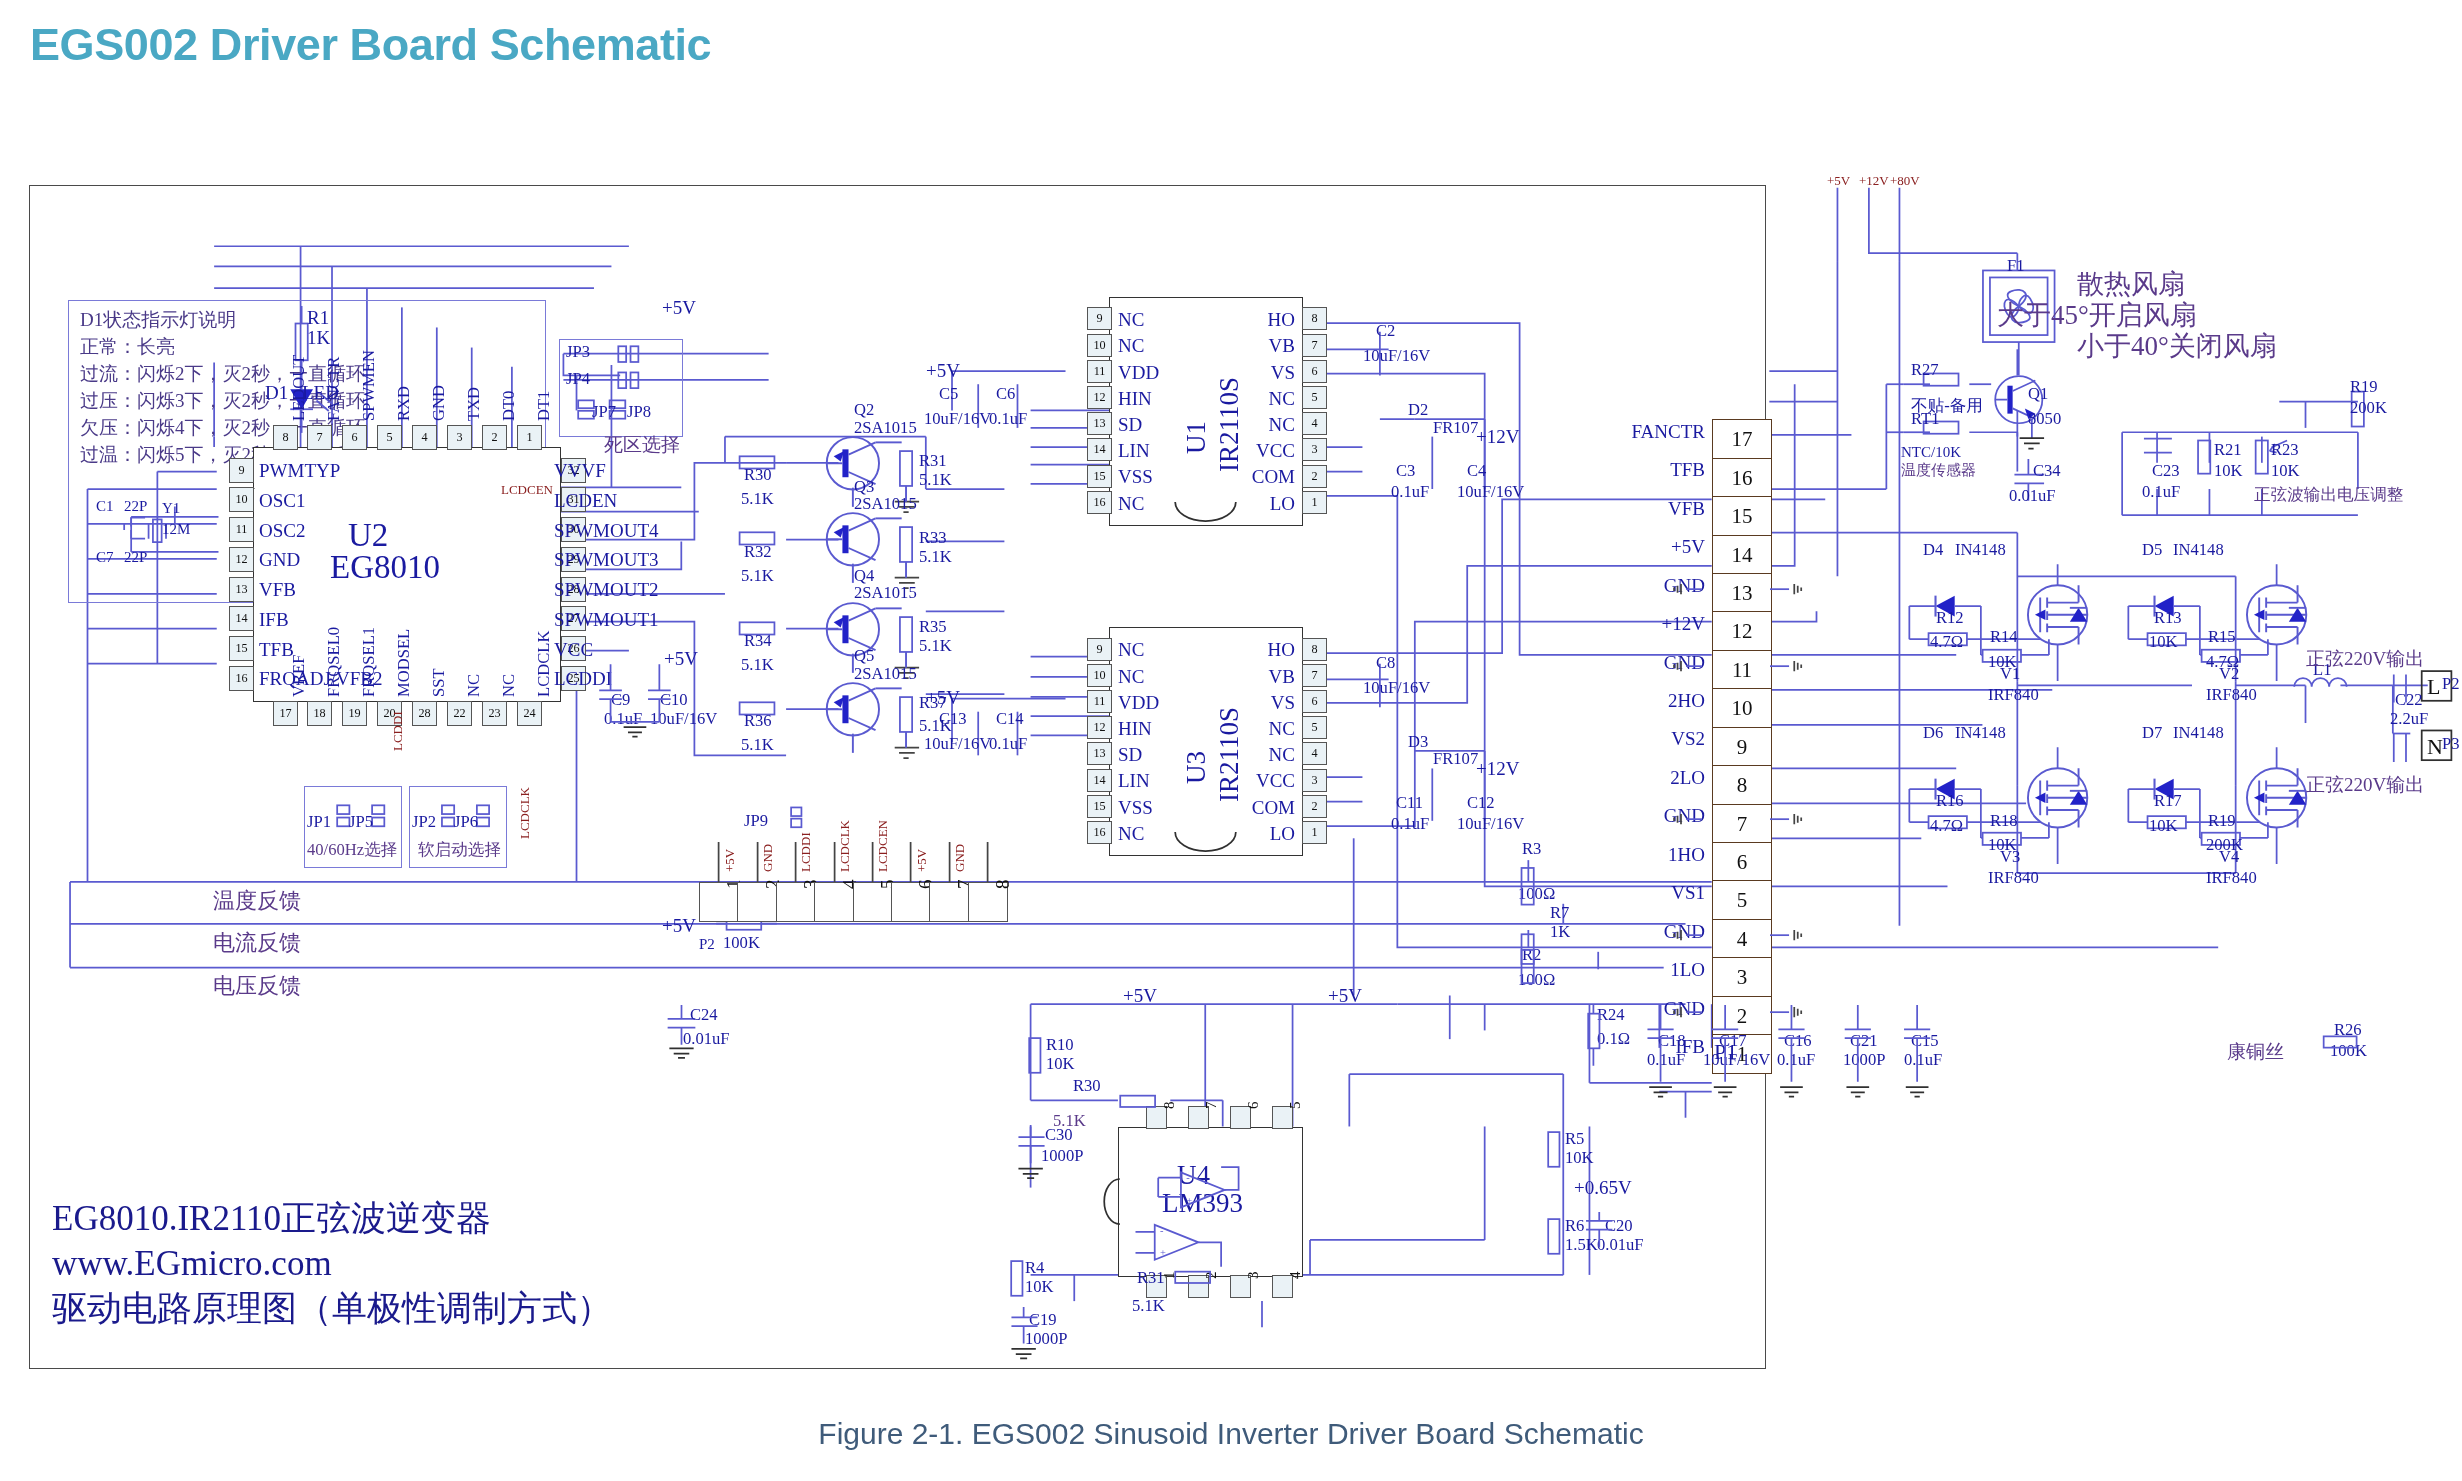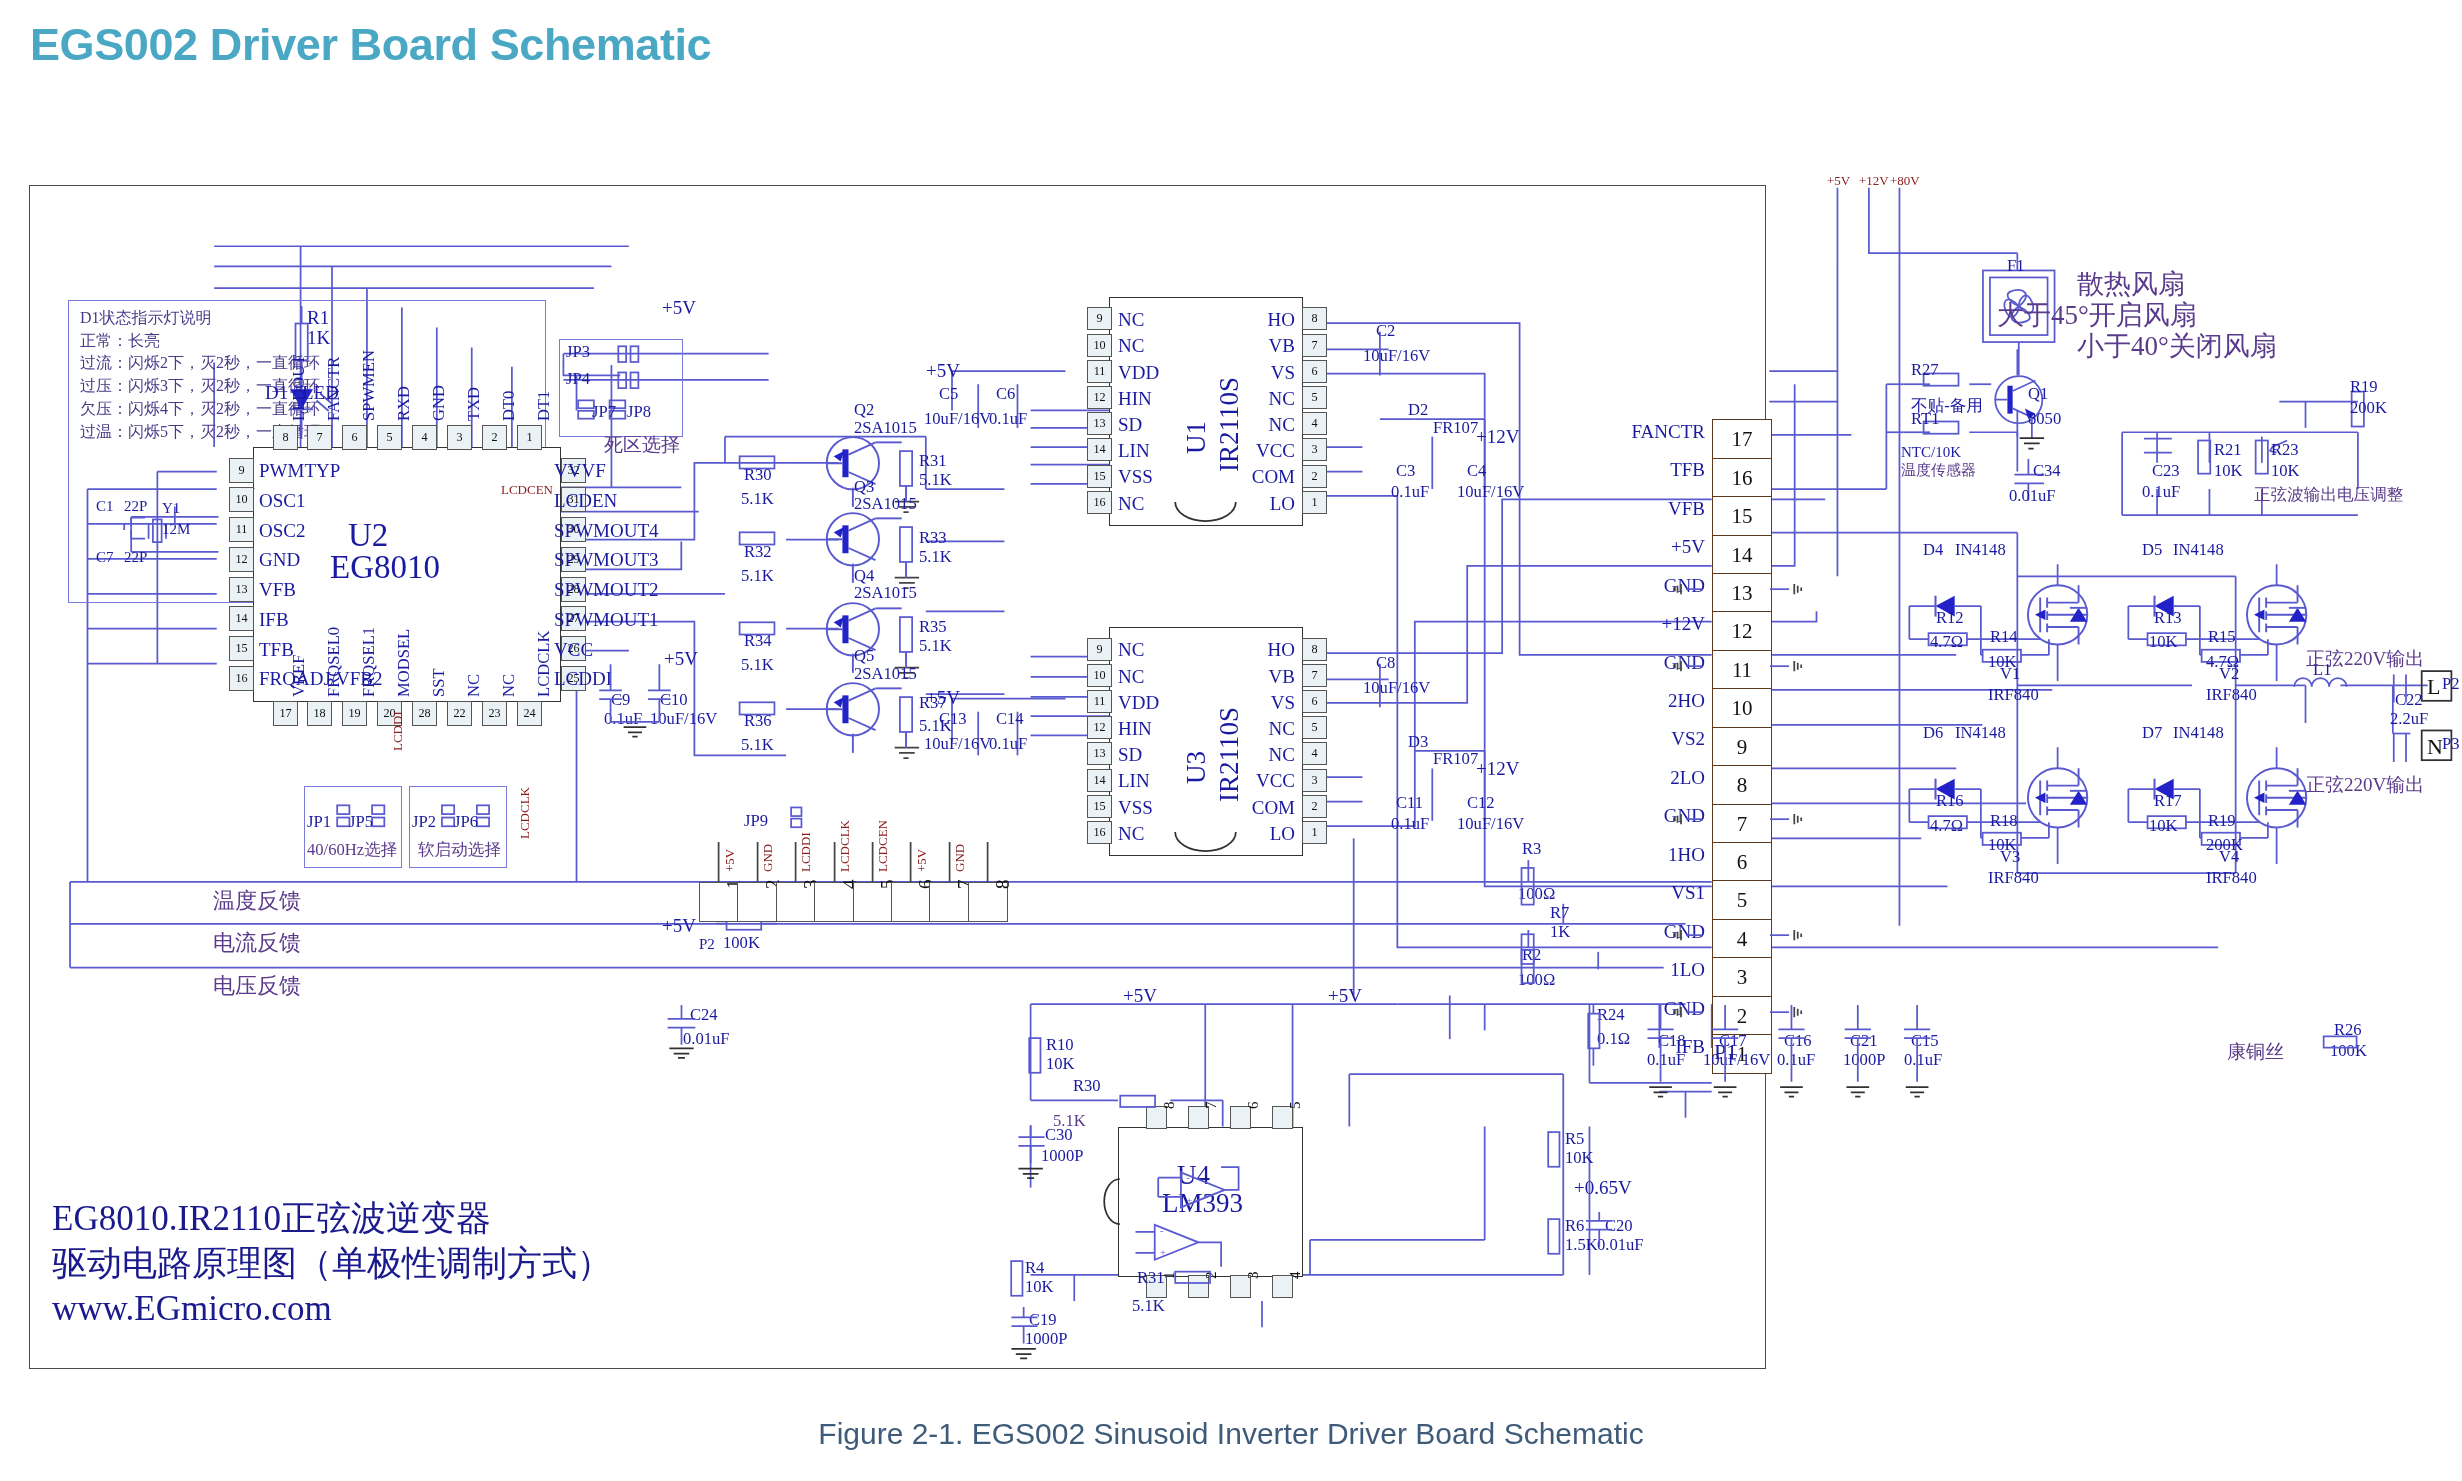--- a/index.html
+++ b/index.html
@@ -20,21 +20,21 @@
   .rot90{transform-origin:0 0;transform:rotate(-90deg);}
   .pinbox{position:absolute;border:1.3px solid #555;background:#eaf2f6;font-size:12.2px;
           display:flex;align-items:center;justify-content:center;color:#111;
           font-family:"Liberation Serif",serif;}
   .chip{position:absolute;border:1.7px solid #333;background:#fff;}
   .conbox{position:absolute;border:1.7px solid #5a3a20;background:#fff;
           display:flex;align-items:center;justify-content:center;
           font-size:21px;color:#111;font-family:"Liberation Serif",serif;}
   .brandblk{position:absolute;left:52px;top:1197px;color:#1a1a8c;font-size:35px;line-height:1.28;}
   .notebox{position:absolute;left:68px;top:300px;width:476px;height:301px;border:1.7px solid #7a7ad8;}
-  .notetxt{position:absolute;left:80px;top:307px;color:#4a3a88;font-size:16px;line-height:1.42;}
+  .notetxt{position:absolute;left:80px;top:307px;color:#4a3a88;font-size:19px;line-height:1.42;}
 </style>
 </head>
 <body>
 
 <div id="root">
 
   <div class="ttl">EGS002 Driver Board Schematic</div>
   <div class="cap">Figure 2-1. EGS002 Sinusoid Inverter Driver Board Schematic</div>
 
   <div class="frame"></div>
@@ -1142,22 +1142,22 @@
       <path d="M158,94 L184,94 M163,100 L179,100 M168,105 L174,105"></path>
       <path d="M234,94 L260,94 M239,100 L255,100 M244,105 L250,105"></path>
       <path d="M302,94 L328,94 M307,100 L323,100 M312,105 L318,105"></path>
     </g>
   </svg>
   <div class="t s14" style="left:1123px;top:985px">+5V</div>
   <div class="t s14" style="left:1328px;top:985px">+5V</div>
 
   <div class="brandblk">
     <div>EG8010.IR2110正弦波逆变器</div>
+    <div>www.EGmicro.com</div>
     <div>驱动电路原理图（单极性调制方式）</div>
-    <div>www.EGmicro.com</div>
   </div>
 
   <div class="tr s10" style="left:1827px;top:173px">+5V</div>
   <div class="tr s10" style="left:1859px;top:173px">+12V</div>
   <div class="tr s10" style="left:1890px;top:173px">+80V</div>
 
   <div class="tr s10" style="left:501px;top:482px">LCDCEN</div>
   <div class="tr s10 rot90" style="left:390px;top:751px">LCDDI</div>
   <div class="tr s10 rot90" style="left:517px;top:839px">LCDCLK</div>
   <div class="t s14" style="left:664px;top:648px">+5V</div>

